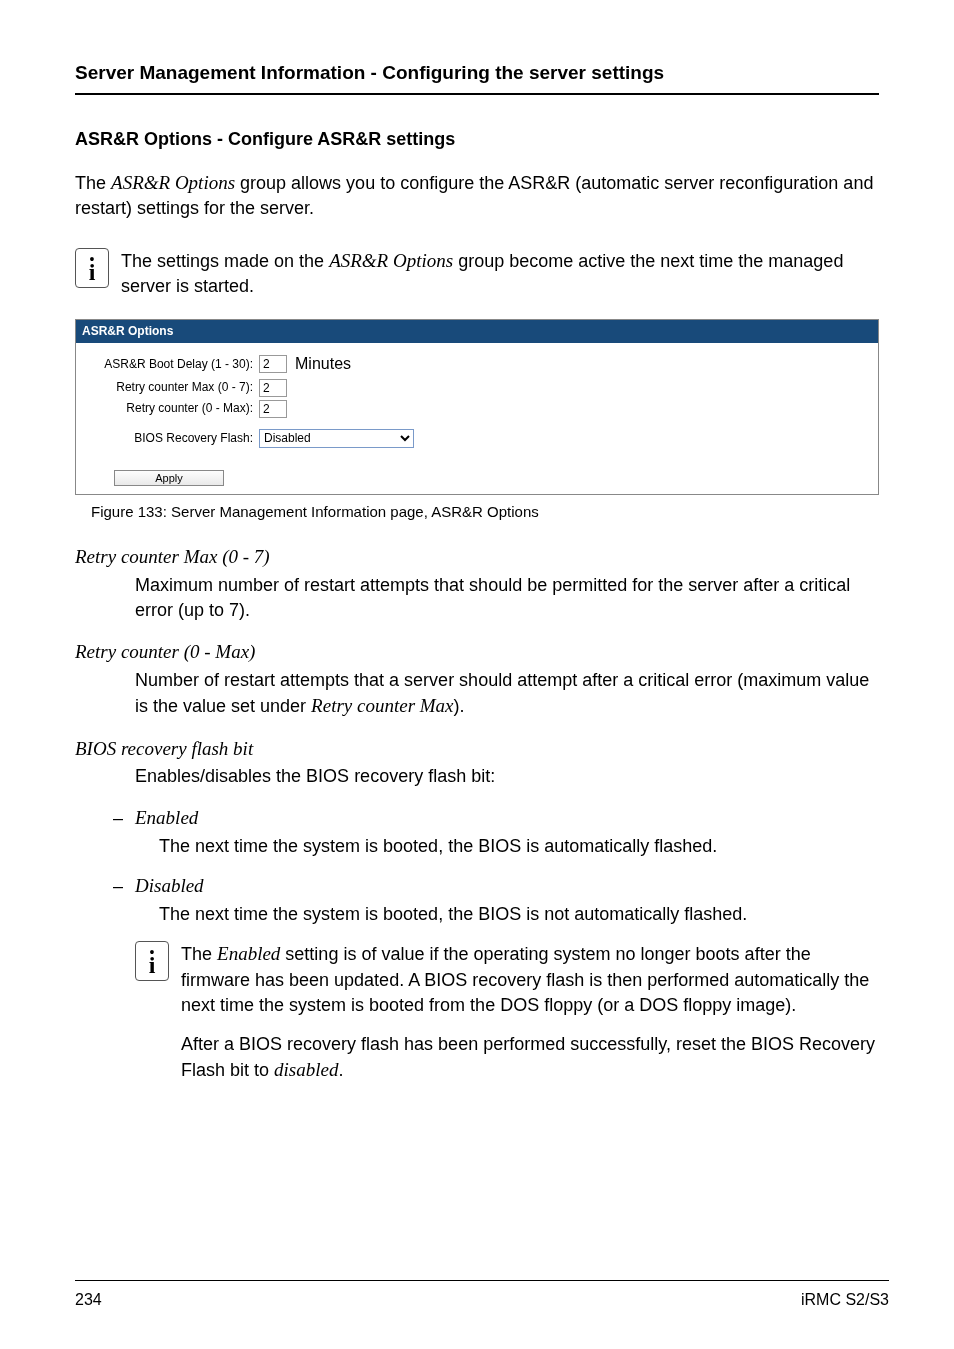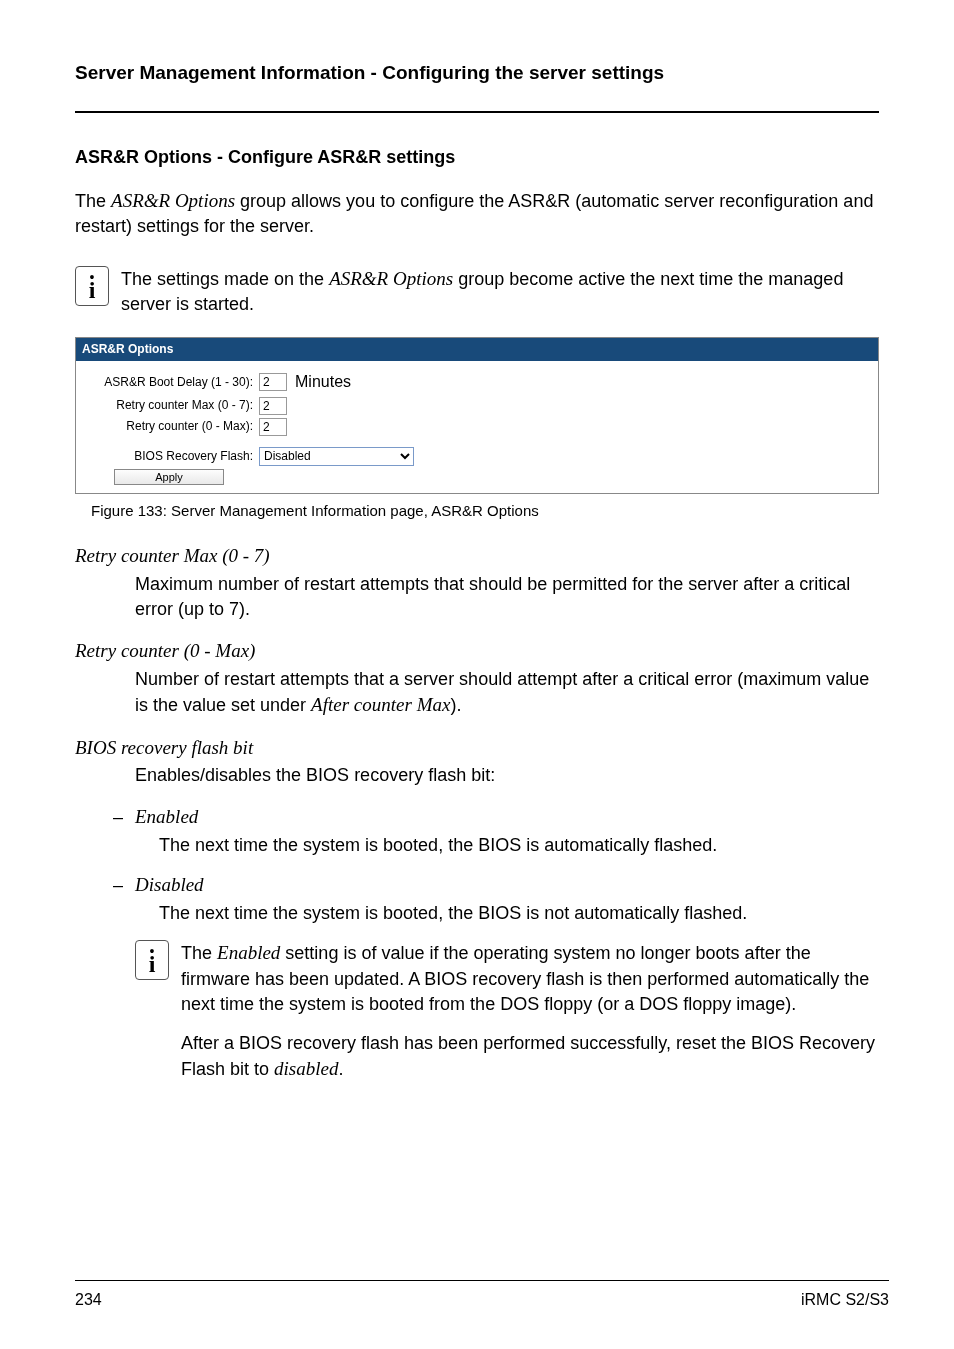--- a/index.html
+++ b/index.html
@@ -15,21 +15,21 @@
       min-height: 1349px;
       position: relative;
       padding: 60px 75px 50px 75px;
       font-size: 18px;
       line-height: 1.4;
     }
     .section-header {
       font-weight: bold;
       font-size: 19px;
       border-bottom: 2px solid #000;
-      padding-bottom: 24px;
+      padding-bottom: 6px;
       margin-bottom: 32px;
     }
     .subheading {
       font-weight: bold;
       font-size: 18px;
       margin-bottom: 18px;
     }
     .para {
       margin-bottom: 26px;
     }
@@ -121,21 +121,21 @@
       border: 1px solid #7a9ac9;
       height: 19px;
       width: 155px;
       background: #fff;
     }
     .unit {
       font-size: 16px;
       margin-left: 4px;
     }
     .apply-btn {
-      margin-top: 0;
+      margin-top: 19px;
       margin-left: 30px;
       font-size: 11px;
       padding: 1px 0;
       width: 110px;
       border: 1px solid #888;
       background: linear-gradient(#fdfdfd, #e9e9e9);
       text-align: center;
       cursor: pointer;
     }
     .figure-caption {
@@ -247,21 +247,21 @@
   </div>
 </div>
 
 <div class="figure-caption">Figure 133: Server Management Information page, ASR&amp;R Options</div>
 
 <div class="def-term">Retry counter Max (0 - 7)</div>
 <div class="def-body">Maximum number of restart attempts that should be permitted for the server after a critical error (up to 7).</div>
 
 <div class="def-term">Retry counter (0 - Max)</div>
 <div class="def-body">
-  <span>Number of restart attempts that a server should attempt after a critical error (maximum value is the value set under </span><span class="italic">After counter Max</span><span>).</span>
+  <span>Number of restart attempts that a server should attempt after a critical error (maximum value is the value set under </span><span class="italic">Retry counter Max</span><span>).</span>
 </div>
 
 <div class="def-term">BIOS recovery flash bit</div>
 <div class="def-body">Enables/disables the BIOS recovery flash bit:</div>
 
 <div class="sub-list">
   <div class="sub-item">
     <div><span class="dash">–</span><span class="sub-term">Enabled</span></div>
     <div class="sub-body">The next time the system is booted, the BIOS is automatically flashed.</div>
   </div>

